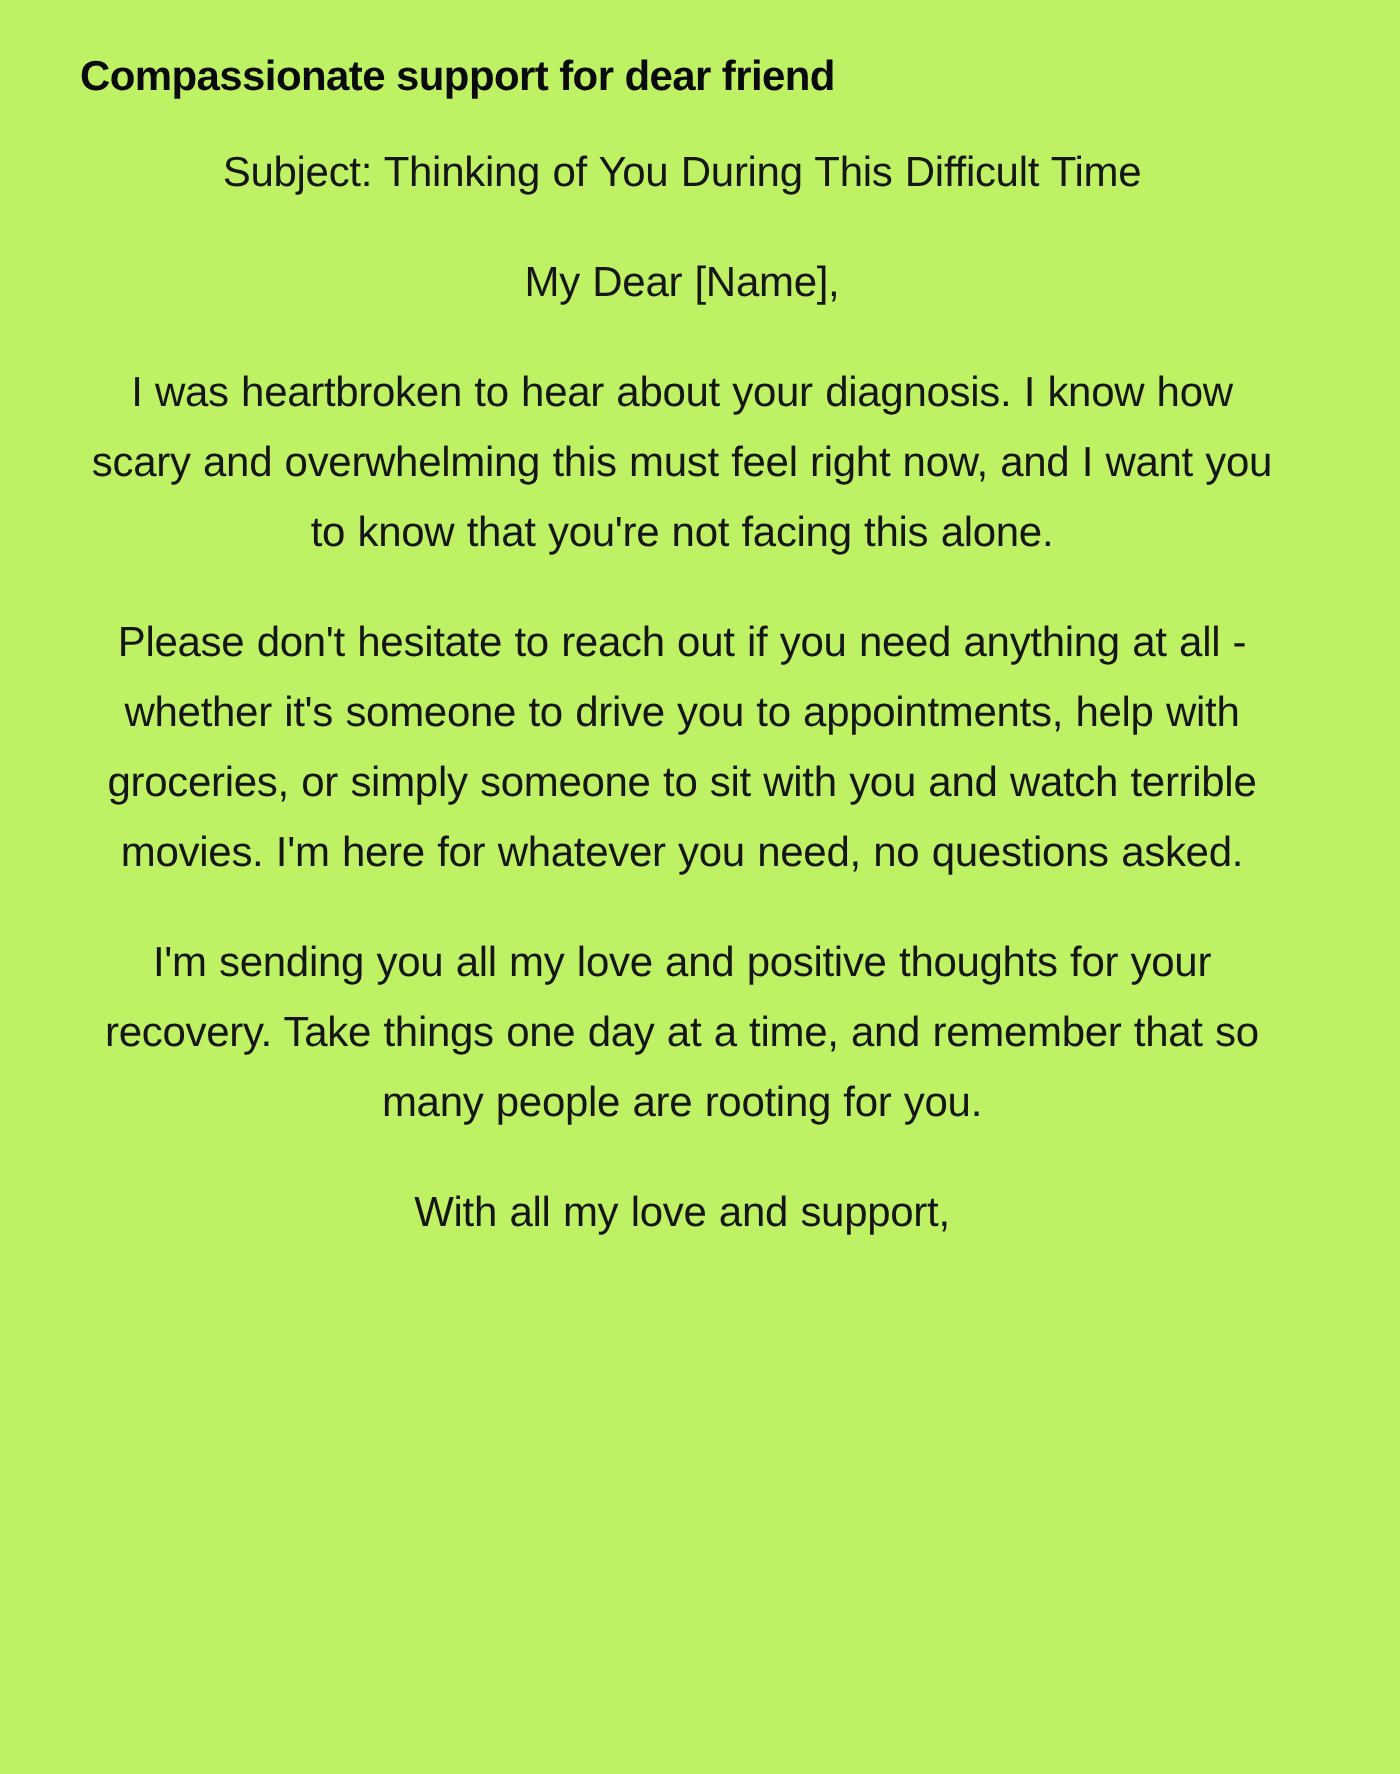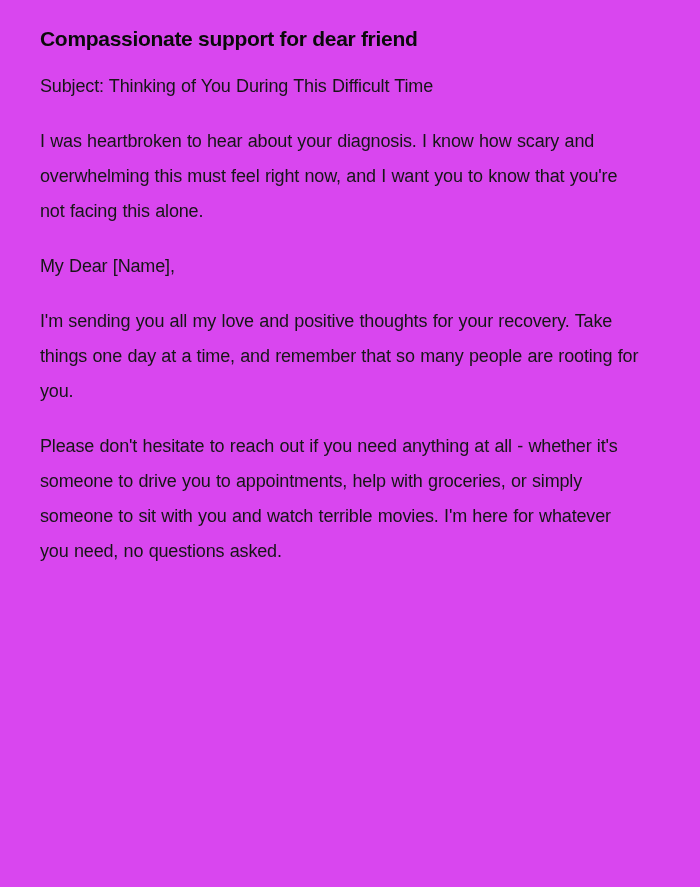--- a/index.html
+++ b/index.html
@@ -10,55 +10,57 @@
   body {
     width: 700px;
     height: 887px;
     overflow: hidden;
   }
   .doc {
     box-sizing: border-box;
     width: 700px;
     min-height: 887px;
     padding: 26px 58px 40px 40px;
-    background: #d946ef;
+    background: #bef264;
     color: #161616;
     font-family: "Liberation Sans", "DejaVu Sans", sans-serif;
   }
   .doc h1 {
     margin: 0 0 17px 0;
     font-size: 21px;
     line-height: 26px;
     font-weight: 700;
     letter-spacing: -0.3px;
     color: #0a0a0a;
   }
   .doc p {
     margin: 0 0 20px 0;
-    font-size: 18px;
+    font-size: 21px;
     line-height: 35px;
     letter-spacing: -0.15px;
     word-spacing: 0.5px;
     color: #161616;
+    text-align: center;
   }
   .doc p:last-child {
     margin-bottom: 0;
   }
 </style>
 </head>
 <body>
 
 <article class="doc">
   <h1>Compassionate support for dear friend</h1>
 
   <p>Subject: Thinking of You During This Difficult Time</p>
 
+  <p>My Dear [Name],</p>
+
   <p>I was heartbroken to hear about your diagnosis. I know how scary and overwhelming this must feel right now, and I want you to know that you're not facing this alone.</p>
 
-  <p>My Dear [Name],</p>
 
+  <p>Please don't hesitate to reach out if you need anything at all - whether it's someone to drive you to appointments, help with groceries, or simply someone to sit with you and watch terrible movies. I'm here for whatever you need, no questions asked.</p>
 
   <p>I'm sending you all my love and positive thoughts for your recovery. Take things one day at a time, and remember that so many people are rooting for you.</p>
 
-  <p>Please don't hesitate to reach out if you need anything at all - whether it's someone to drive you to appointments, help with groceries, or simply someone to sit with you and watch terrible movies. I'm here for whatever you need, no questions asked.</p>
-
+  <p>With all my love and support,</p>
 
 </article>
 
 </body></html>

